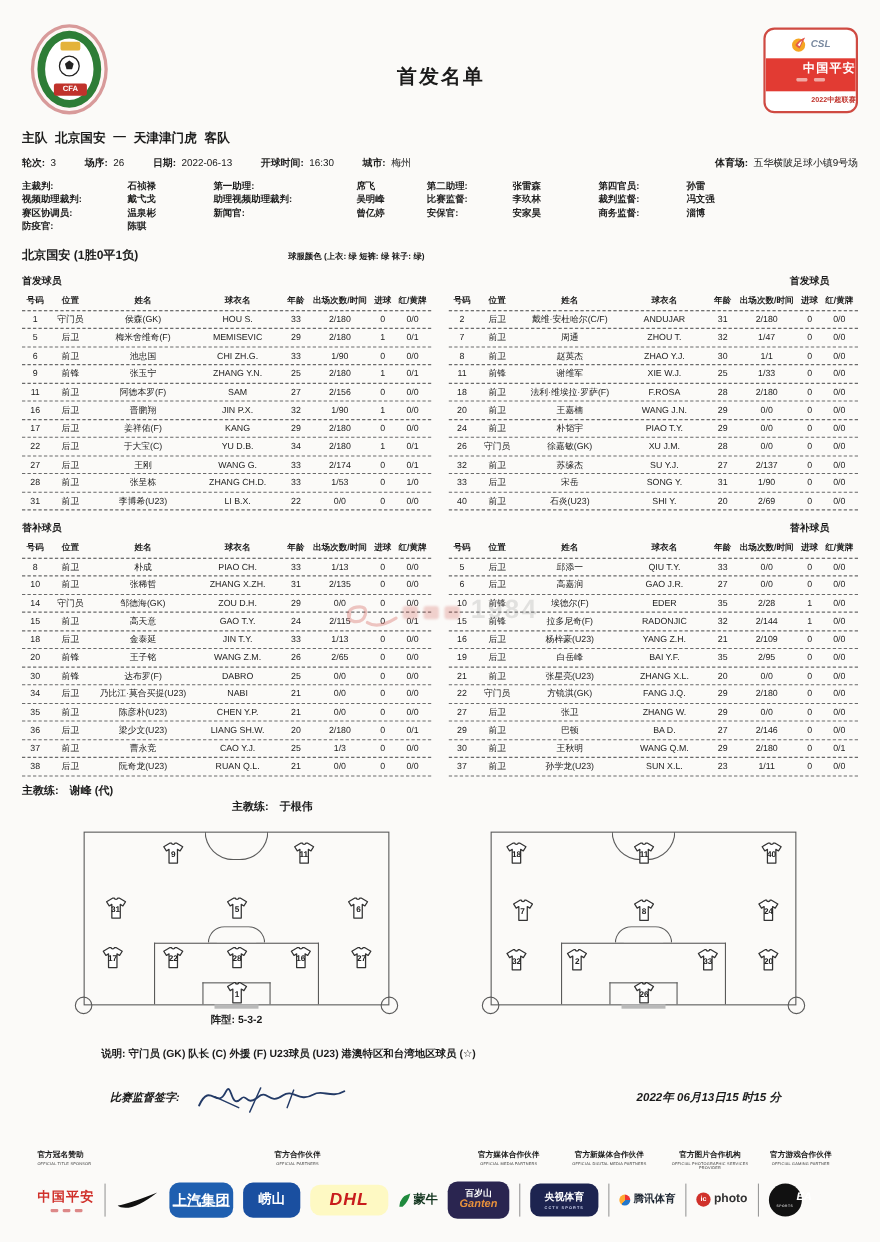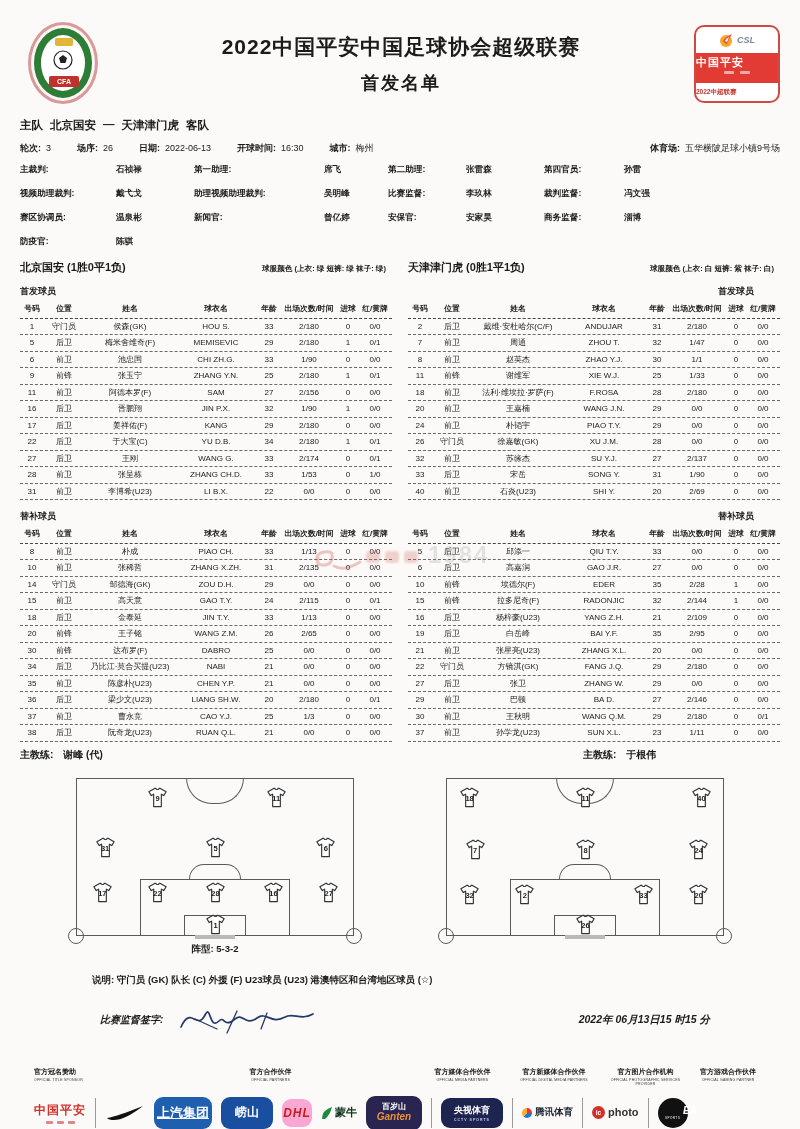--- a/index.html
+++ b/index.html
@@ -19,36 +19,36 @@
   .cfa .wreath { position:absolute; left:14px; top:10px; width:58px; height:70px;
     border:7px solid #2e7d36; border-radius:50%; background:#fff; }
   .cfa .gate { position:absolute; left:35px; top:20px; width:18px; height:8px; background:#e4b33a; border-radius:2px; }
   .cfa .ball { position:absolute; left:33px; top:32px; }
   .cfa .banner { position:absolute; left:29px; top:58px; width:30px; height:11px; background:#c0322b;
     border-radius:2px; color:#fff; font-size:7px; font-weight:bold; text-align:center; line-height:11px; }
   .titles { flex:1; text-align:center; padding:0 6px; }
   .titles h1 { font-size:21px; font-weight:bold; letter-spacing:1px; }
   .titles h2 { font-size:18px; font-weight:bold; margin-top:10px; letter-spacing:2px; }
   .cslb { flex:0 0 86px; width:86px; height:78px; border:2px solid #cf4a42; border-radius:10px;
-    background:#fff; overflow:hidden; text-align:left; }
+    background:#fff; overflow:hidden; text-align:right; }
   .cslb .top { height:26px; display:flex; align-items:center; justify-content:center; gap:2px; }
   .cslb .top .cslword { font-size:9px; font-style:italic; color:#7a8aa0; font-weight:bold; }
   .cslb .band { height:30px; background:#e23b33; color:#fff; }
   .cslb .band .pa { font-size:11px; font-weight:bold; line-height:18px; letter-spacing:1px; }
   .cslb .band .tiny { display:flex; justify-content:center; gap:6px; }
   .cslb .band .tiny i { display:block; width:10px; height:3px; background:#f0a9a4; border-radius:1px; }
   .cslb .yr { font-size:6.5px; color:#c0322b; font-weight:bold; line-height:18px; }
 
   
   .teams-line { margin-top:8px; font-size:11.5px; font-weight:bold; display:flex; gap:7px; }
   .meta-row { margin-top:9px; display:flex; font-size:9px; align-items:baseline; }
   .meta-row .pair { margin-right:26px; white-space:nowrap; }
   .meta-row .pair:last-child { margin-left:auto; margin-right:0; }
   .meta-row b { margin-right:5px; }
-  .officials { margin-top:9px; display:grid; font-size:8.6px; row-gap:12px;
+  .officials { margin-top:9px; display:grid; font-size:8.6px; row-gap:0;
     grid-template-columns:96px 78px 130px 64px 78px 78px 80px 60px; }
   .officials b { font-weight:bold; }
   .officials span { font-weight:bold; color:#222; }
 
   
   .halves { display:flex; gap:16px; }
   .half { width:372px; }
   .teamcolor { margin-top:12px; display:flex; align-items:baseline; }
   .teamcolor .tname { font-size:11px; font-weight:bold; white-space:nowrap; }
   .teamcolor .kit { font-size:7.6px; font-weight:bold; margin-left:auto; margin-right:6px; white-space:nowrap; }
@@ -56,21 +56,21 @@
   .seclabel.right { text-align:right; padding-right:26px; }
 
   
   .ptable { width:372px; font-size:8px; }
   .trow { display:grid; grid-template-columns:24px 40px 92px 80px 26px 54px 24px 30px;
     border-bottom:1px dashed #6a6a6a; align-items:center; min-height:16.5px; }
   .trow > span { text-align:center; padding:1.5px 0; line-height:1.15; }
   .thead { font-weight:bold; border-bottom:1px dashed #444; }
   .thead > span { white-space:nowrap; font-size:7.8px; }
 
-  .coach-row { margin-top:6px; display:flex; font-size:10px; font-weight:bold; }
+  .coach-row { margin-top:6px; display:flex; font-size:10px; font-weight:bold;flex-direction:column; }
   .coach-row .c-left { width:372px; }
   .coach-row .c-right { margin-left:191px; }
   .coach-row b { margin-right:10px; }
 
   
   .pitches { display:flex; justify-content:center; gap:92px; margin-top:16px; }
   .pitch-wrap { width:278px; }
   .pitch { position:relative; width:278px; height:158px; border:1.6px solid #5a5a5a; overflow:visible; background:transparent; }
   .pitch .center-arc { position:absolute; top:-1px; left:50%; transform:translateX(-50%);
     width:58px; height:26px; border:1.6px solid #5a5a5a; border-top:none; border-radius:0 0 58px 58px; }
@@ -106,21 +106,21 @@
   .sp-logos { display:flex; align-items:center; margin-top:10px; padding:0 14px; gap:9px; }
   .vdiv { width:1px; height:30px; background:#9a9a9a; }
   .lg { display:flex; flex-direction:column; align-items:center; justify-content:center; }
   .pingan-txt { color:#d0312b; font-weight:bold; font-size:12px; letter-spacing:1px; }
   .pingan-sub { display:flex; gap:4px; margin-top:2px; }
   .pingan-sub i { width:7px; height:3px; background:#d88; border-radius:1px; display:block; }
   .pill { border-radius:9px; color:#fff; font-weight:bold; display:flex; flex-direction:column;
     align-items:center; justify-content:center; text-align:center; }
   .p-saic { width:58px; height:32px; background:#1f5fb0; font-size:13px;text-decoration:underline; }
   .p-lao  { width:52px; height:32px; background:#1a4fa0; font-size:12px; }
-  .p-dhl  { width:30px; height:28px; background:#f9a8d4; color:#c81c1c; font-style:italic; font-size:12px; letter-spacing:1px; }
+  .p-dhl  { width:71px; height:28px; background:#fef9c3; color:#c81c1c; font-style:italic; font-size:16px; letter-spacing:1px; }
   .p-gant { width:56px; height:34px; background:#2a2550; font-size:8px; line-height:1.1; }
   .p-gant .gscript { color:#e8913c; font-size:10px; font-style:italic; font-weight:bold; }
   .p-cctv { width:62px; height:30px; background:#1d2450; font-size:9px; }
   .p-cctv .sub { font-size:3.5px; letter-spacing:1px; color:#cdd3ee; margin-top:1px; }
   .mengniu { display:flex; align-items:center; gap:2px; font-weight:bold; font-size:11px; color:#11331d; }
   .tencent { display:flex; align-items:center; gap:3px; font-weight:bold; font-size:9.5px; color:#1b2430; }
   .tdot { width:10px; height:10px; border-radius:50%; background:conic-gradient(#e33 0 25%,#27c 25% 60%,#fa3 60% 100%); }
   .icph { display:flex; align-items:flex-start; gap:3px; }
   .icph .ic { width:13px; height:13px; border-radius:50%; background:#d0312b; color:#fff;
     font-size:6.5px; font-weight:bold; display:flex; align-items:center; justify-content:center; }
@@ -149,21 +149,20 @@
       <div class="gate"></div>
       <div class="ball">
         <svg width="20" height="20" viewBox="0 0 20 20">
             <circle cx="10" cy="10" r="9" fill="#fff" stroke="#222" stroke-width="1.2"></circle>
             <polygon points="10,5 14,8 12.5,13 7.5,13 6,8" fill="#222"></polygon>
           </svg>
       </div>
       <div class="banner">CFA</div>
     </div>
     <div class="titles">
-      <h1>2022中国平安中国足球协会超级联赛</h1>
       <h2>首发名单</h2>
     </div>
     <div class="cslb">
       <div class="top">
         <svg width="16" height="16" viewBox="0 0 16 16">
             <circle cx="7" cy="9" r="6" fill="#f5a623"></circle>
             <path d="M4 9 Q7 4 13 2 Q10 7 8 12 Q6 12 4 9 Z" fill="#e2574c"></path>
             <path d="M6 9 Q8 6 10 5 Q9 8 8 10 Z" fill="#fff"></path>
           </svg>
         <span class="cslword">CSL</span>
@@ -225,24 +224,20 @@
       <span>淄博</span>
 
     <b>防疫官:</b>
       <span>陈骐</span>
   </div>
 
   <div class="halves">
     <div class="half teamcolor">
       <span class="tname"><span>北京国安</span> <span>(1胜0平1负)</span></span>
       <span class="kit">球服颜色 (上衣: 绿 短裤: 绿 袜子: 绿)</span>
-    </div>
-    <div class="half teamcolor">
-      <span class="tname"><span>天津津门虎</span> <span>(0胜1平1负)</span></span>
-      <span class="kit">球服颜色 (上衣: 白 短裤: 紫 袜子: 白)</span>
     </div>
   </div>
 
   <div class="halves">
     <div class="half seclabel">首发球员</div>
     <div class="half seclabel right">首发球员</div>
   </div>
 
   <div class="halves">
     <div class="half ptable">

